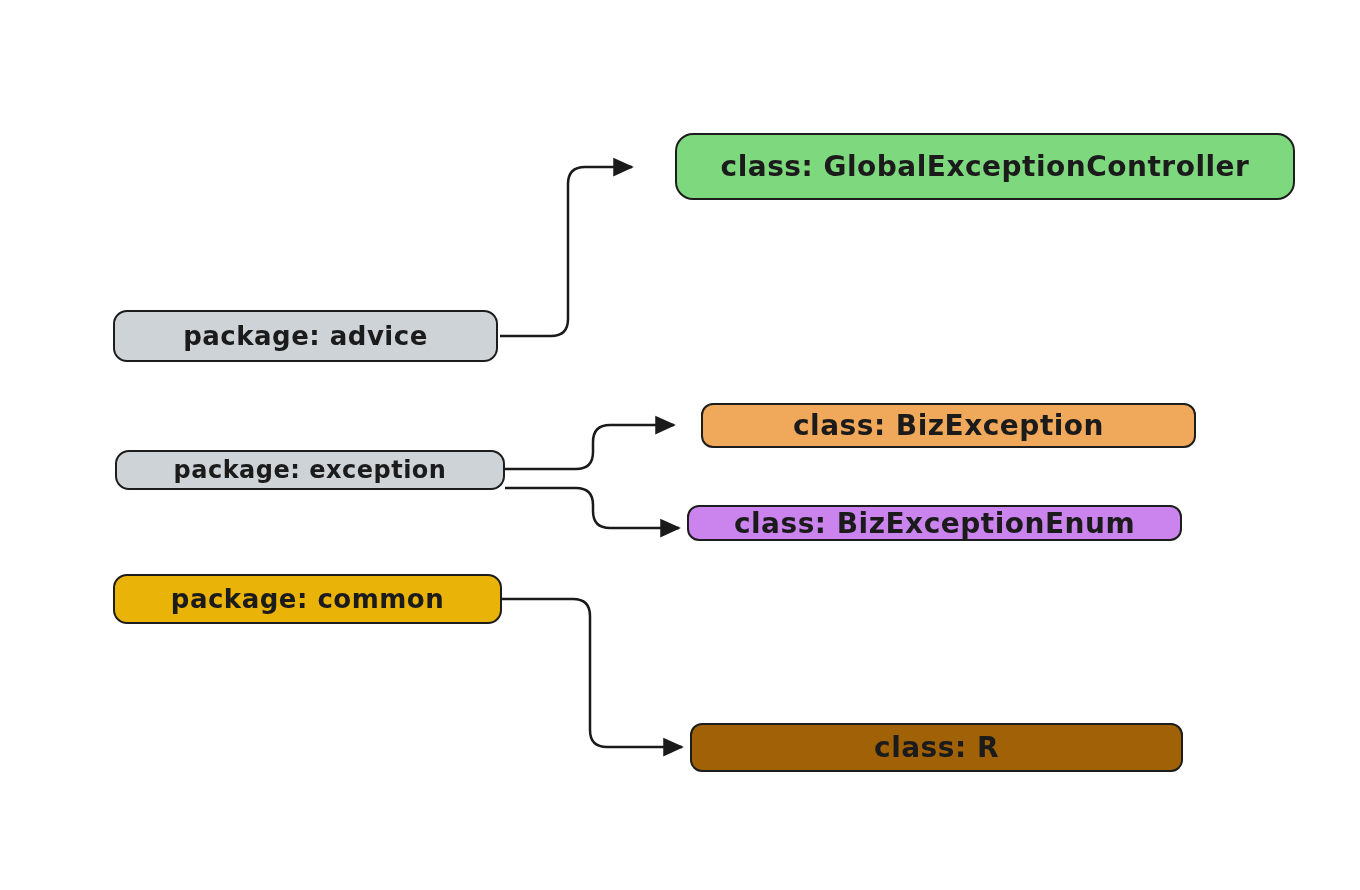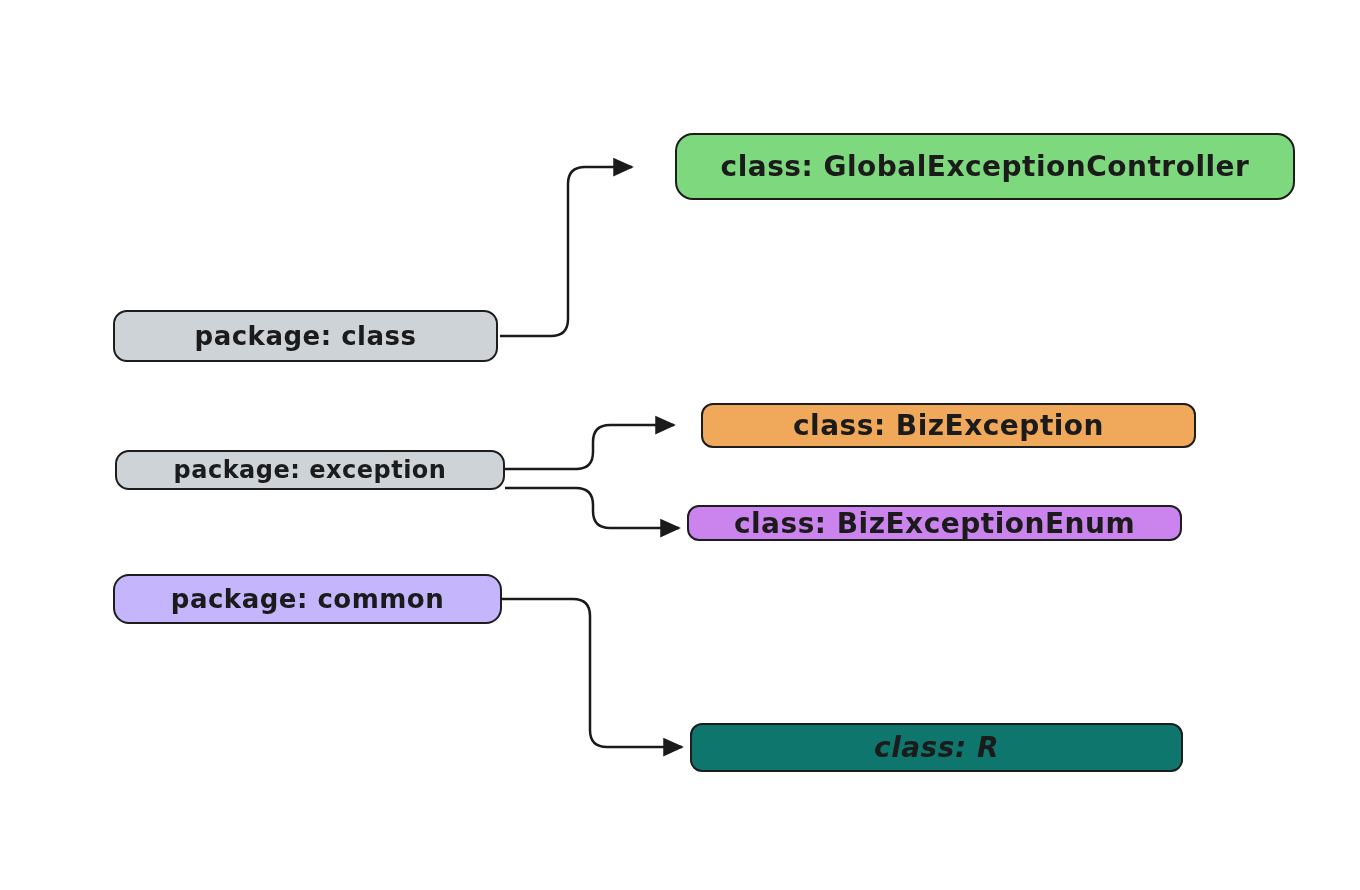--- a/index.html
+++ b/index.html
@@ -55,40 +55,40 @@
         <path d="M0,1 L11,6 L0,11 Z" fill="#1a1a1a"></path>
       </marker>
     </defs>
     <path d="M 500 336 L 551 336 Q 568 336 568 319 L 568 184 Q 568 167 585 167 L 632 167" fill="none" stroke="#1a1a1a" stroke-width="2.5" marker-end="url(#arrowhead)"></path>
     <path d="M 505 469 L 576 469 Q 593 469 593 452 L 593 442 Q 593 425 610 425 L 674 425" fill="none" stroke="#1a1a1a" stroke-width="2.5" marker-end="url(#arrowhead)"></path>
     <path d="M 505 488 L 576 488 Q 593 488 593 505 L 593 511 Q 593 528 610 528 L 679 528" fill="none" stroke="#1a1a1a" stroke-width="2.5" marker-end="url(#arrowhead)"></path>
     <path d="M 502 599 L 573 599 Q 590 599 590 616 L 590 730 Q 590 747 607 747 L 682 747" fill="none" stroke="#1a1a1a" stroke-width="2.5" marker-end="url(#arrowhead)"></path>
   </svg>
 
   <div class="node node-pkg-advice" style="background: rgb(206, 211, 216);">
-    <span>package: class</span>
+    <span>package: advice</span>
   </div>
 
   <div class="node node-pkg-exception" style="background: rgb(206, 211, 216);">
     <span>package: exception</span>
   </div>
 
-  <div class="node node-pkg-common" style="background: #c4b5fd; border-radius: 16px;">
+  <div class="node node-pkg-common" style="background: #eab308;">
     <span>package: common</span>
   </div>
 
   <div class="node node-cls-controller" style="background: rgb(126, 216, 126);">
     <span>class: GlobalExceptionController</span>
   </div>
 
   <div class="node node-cls-biz" style="background: rgb(240, 168, 90);">
     <span>class: BizException</span>
   </div>
 
   <div class="node node-cls-enum" style="background: rgb(203, 132, 238);">
     <span>class: BizExceptionEnum</span>
   </div>
 
-  <div class="node node-cls-r" style="background: #0f766e; font-style: italic;">
+  <div class="node node-cls-r" style="background: #a16207;">
     <span>class: R</span>
   </div>
 
 </div>
 
 </body></html>

